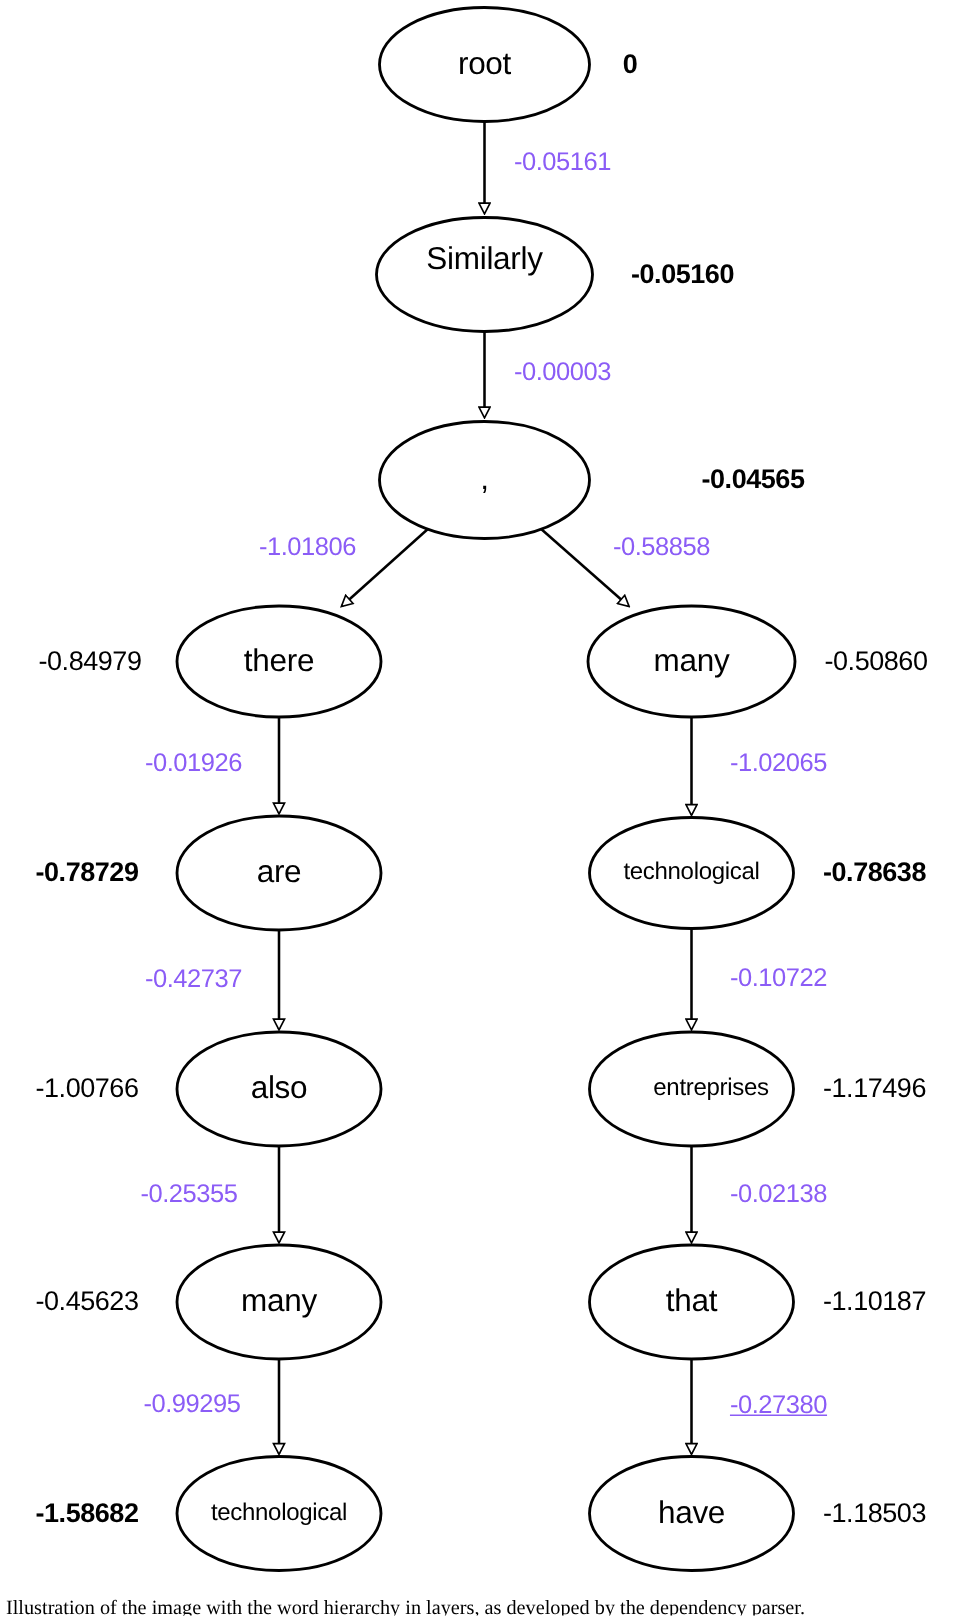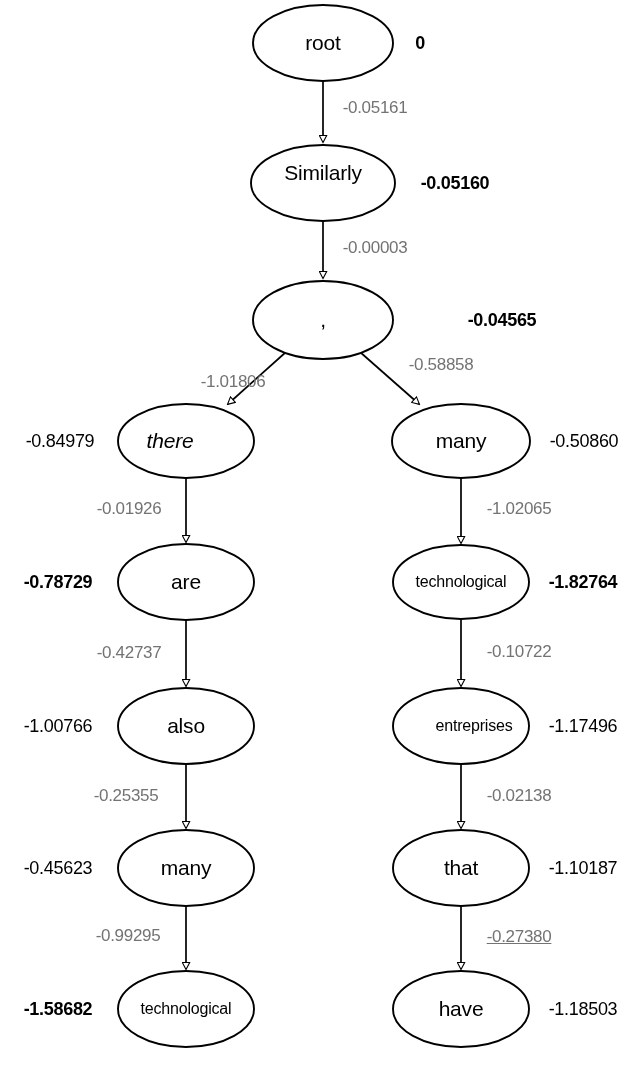--- a/index.html
+++ b/index.html
@@ -48,21 +48,21 @@
     font-size: 16px;
   }
 
   .edge-label {
     position: absolute;
     white-space: nowrap;
     transform: translate(-50%, -50%);
     font-family: "Liberation Sans", sans-serif;
     font-size: 17px;
     font-weight: 400;
-    color: #737373;
+    color: #8b5cf6;
     letter-spacing: -0.3px;
   }
 
   .score-label {
     position: absolute;
     white-space: nowrap;
     transform: translate(-50%, -50%);
     font-family: "Liberation Sans", sans-serif;
     font-size: 18px;
     font-weight: 400;
@@ -129,54 +129,55 @@
         <ellipse cx="461" cy="726" rx="68" ry="38" fill="#ffffff" stroke="#000000" stroke-width="1.9"></ellipse>
         <ellipse cx="461" cy="868" rx="68" ry="38" fill="#ffffff" stroke="#000000" stroke-width="1.9"></ellipse>
         <ellipse cx="461" cy="1009" rx="68" ry="38" fill="#ffffff" stroke="#000000" stroke-width="1.9"></ellipse>
       </g>
   </svg>
 
   <div id="node-labels">
       <div class="node-label" style="left: 323px; top: 43px;">root</div>
       <div class="node-label" style="left: 323px; top: 173px;">Similarly</div>
       <div class="node-label" style="left: 323px; top: 320px;">,</div>
-      <div class="node-label" style="left: 170px; top: 441px; font-style: italic;">there</div>
+      <div class="node-label" style="left: 186px; top: 441px;">there</div>
       <div class="node-label" style="left: 186px; top: 582px;">are</div>
       <div class="node-label" style="left: 186px; top: 726px;">also</div>
       <div class="node-label" style="left: 186px; top: 868px;">many</div>
       <div class="node-label small" style="left: 186px; top: 1009px;">technological</div>
       <div class="node-label" style="left: 461px; top: 441px;">many</div>
       <div class="node-label small" style="left: 461px; top: 582px;">technological</div>
       <div class="node-label small" style="left: 474px; top: 726px;">entreprises</div>
       <div class="node-label" style="left: 461px; top: 868px;">that</div>
       <div class="node-label" style="left: 461px; top: 1009px;">have</div>
     </div>
   <div id="edge-labels">
       <div class="edge-label" style="left: 375px; top: 108px;">-0.05161</div>
       <div class="edge-label" style="left: 375px; top: 248px;">-0.00003</div>
-      <div class="edge-label" style="left: 205px; top: 382px; margin-left: 28px;">-1.01806</div>
+      <div class="edge-label" style="left: 205px; top: 365px;">-1.01806</div>
       <div class="edge-label" style="left: 441px; top: 365px;">-0.58858</div>
       <div class="edge-label" style="left: 129px; top: 509px;">-0.01926</div>
       <div class="edge-label" style="left: 129px; top: 653px;">-0.42737</div>
       <div class="edge-label" style="left: 126px; top: 796px;">-0.25355</div>
       <div class="edge-label" style="left: 128px; top: 936px;">-0.99295</div>
       <div class="edge-label" style="left: 519px; top: 509px;">-1.02065</div>
       <div class="edge-label" style="left: 519px; top: 652px;">-0.10722</div>
       <div class="edge-label" style="left: 519px; top: 796px;">-0.02138</div>
       <div class="edge-label" style="left: 519px; top: 937px; text-decoration: underline;">-0.27380</div>
     </div>
   <div id="score-labels">
       <div class="score-label bold" style="left: 420px; top: 43px;">0</div>
       <div class="score-label bold" style="left: 455px; top: 183px;">-0.05160</div>
       <div class="score-label bold" style="left: 458px; top: 320px; margin-left: 44px;">-0.04565</div>
       <div class="score-label" style="left: 60px; top: 441px;">-0.84979</div>
       <div class="score-label" style="left: 584px; top: 441px;">-0.50860</div>
       <div class="score-label bold" style="left: 58px; top: 582px;">-0.78729</div>
-      <div class="score-label bold" style="left: 583px; top: 582px;">-1.82764</div>
+      <div class="score-label bold" style="left: 583px; top: 582px;">-0.78638</div>
       <div class="score-label" style="left: 58px; top: 726px;">-1.00766</div>
       <div class="score-label" style="left: 583px; top: 726px;">-1.17496</div>
       <div class="score-label" style="left: 58px; top: 868px;">-0.45623</div>
       <div class="score-label" style="left: 583px; top: 868px;">-1.10187</div>
       <div class="score-label bold" style="left: 58px; top: 1009px;">-1.58682</div>
       <div class="score-label" style="left: 583px; top: 1009px;">-1.18503</div>
     </div>
 
+  <div class="caption">Illustration of the image with the word hierarchy in layers, as developed by the dependency parser.</div>
 </div>
 
 </body></html>

